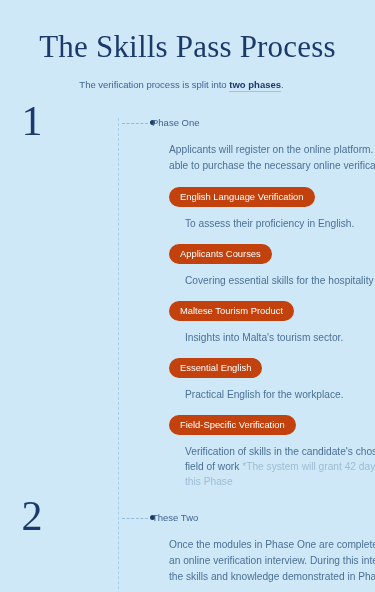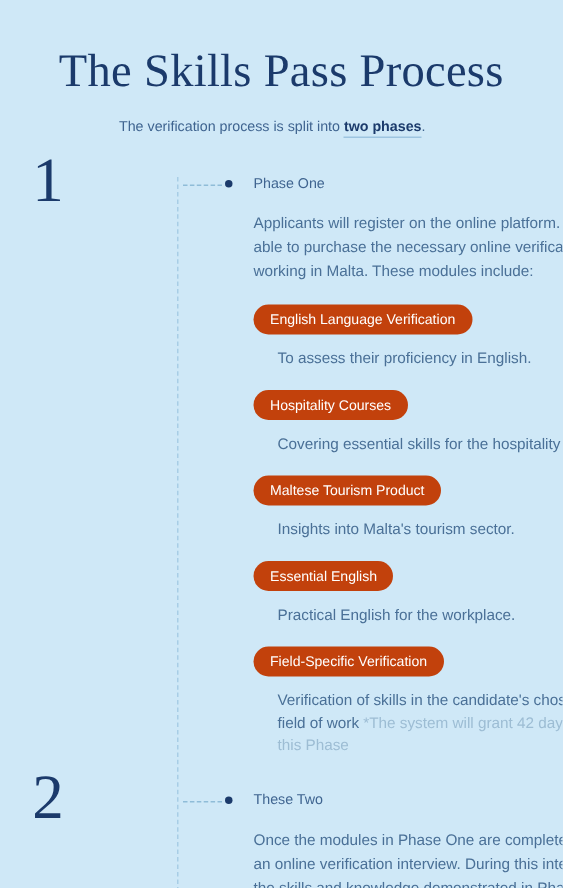--- a/index.html
+++ b/index.html
@@ -98,21 +98,21 @@
     left: 150px;
     top: 6px;
     width: 5px;
     height: 5px;
     border-radius: 50%;
     background: #1b3a6b;
   }
 
   .phase-label {
     position: absolute;
-    left: 169px;
+    left: 152px;
     top: 2px;
     font-size: 9.5px;
     line-height: 13px;
     color: #3f6490;
   }
 
   .phase-body {
     padding-left: 169px;
     padding-top: 28px;
     padding-right: 0;
@@ -167,29 +167,28 @@
 
     <div class="phase">
       <div class="numeral">1</div>
       <div class="connector"></div>
       <div class="dot"></div>
       <div class="phase-label">Phase One</div>
 
       <div class="phase-body">
         <p class="para">Applicants will register on the online platform. Once registered, they will be</p>
         <p class="para">able to purchase the necessary online verification modules required for</p>
-        <p class="para">working in Malta. These modules include:</p>
 
         <div>
           <span class="pill">English Language Verification</span>
           <p class="desc">To assess their proficiency in English.</p>
         </div>
 
         <div>
-          <span class="pill">Hospitality Courses</span>
+          <span class="pill">Applicants Courses</span>
           <p class="desc">Covering essential skills for the hospitality industry.</p>
         </div>
 
         <div>
           <span class="pill">Maltese Tourism Product</span>
           <p class="desc">Insights into Malta's tourism sector.</p>
         </div>
 
         <div>
           <span class="pill">Essential English</span>

